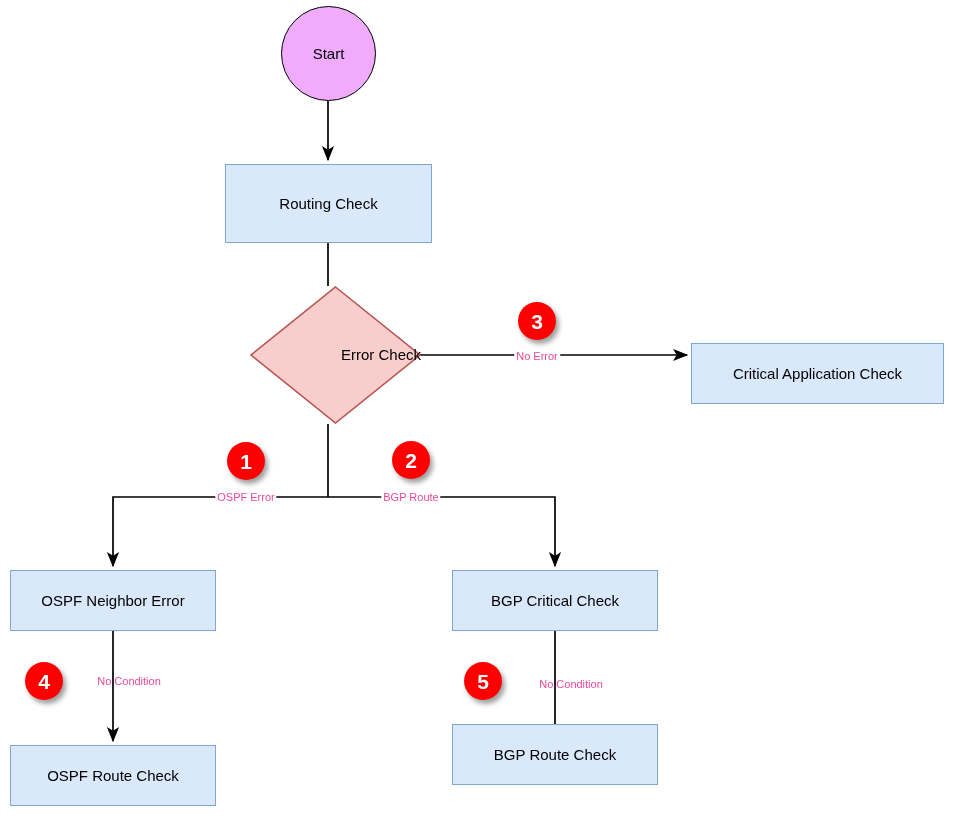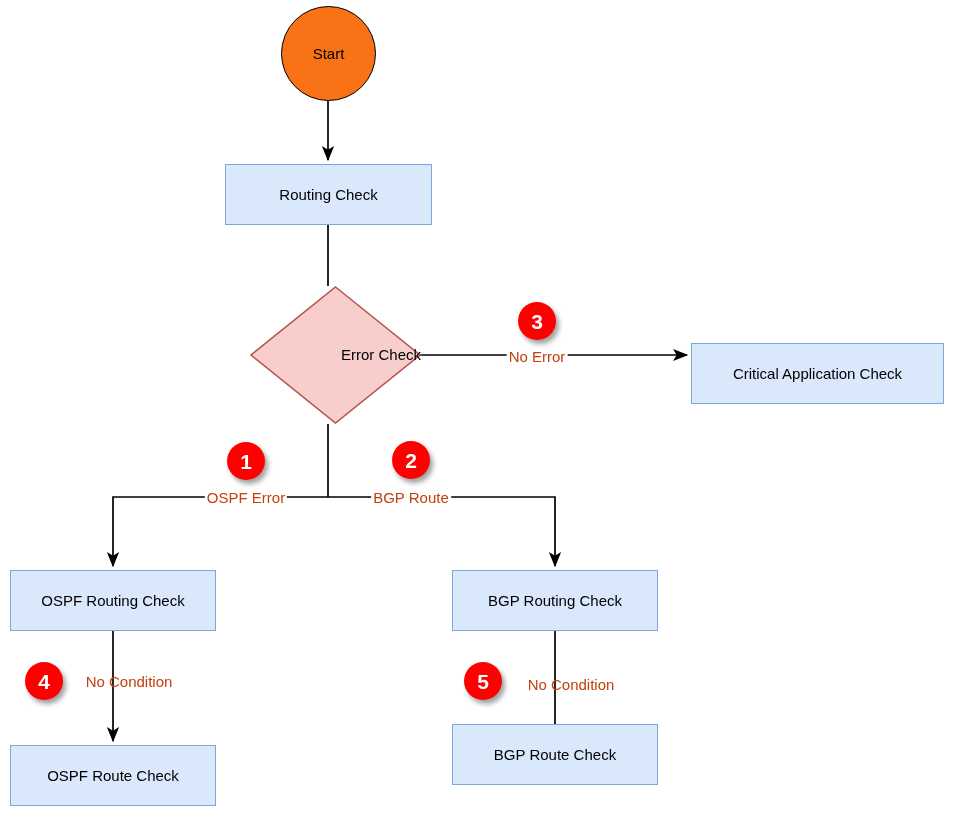--- a/index.html
+++ b/index.html
@@ -38,21 +38,21 @@
     color: #000000;
     font-size: 15px;
     line-height: 1.15;
     z-index: 3;
   }
   .node.process {
     background: #dae8fc;
     border: 1.4px solid #7ea6d9;
   }
   .node.terminator {
-    background: #f97316;
+    background: #f0abfc;
     border: 1.6px solid #000000;
     border-radius: 50%;
   }
   .node.decision {
     background: transparent;
     border: none;
   }
   .decision .diamond-shape {
     position: absolute;
     left: 0;
@@ -61,22 +61,22 @@
     height: 100%;
   }
   .decision .diamond-label {
     position: relative;
     z-index: 2;
   }
 
   
   .edge-label {
     position: absolute;
-    font-size: 15px;
-    color: #c2410c;
+    font-size: 11px;
+    color: #ec4899;
     background: #ffffff;
     padding: 0 2px;
     white-space: nowrap;
     transform: translate(-50%, -50%);
     z-index: 4;
   }
   .edge-label.no-bg {
     background: transparent;
     margin-left: 15px;
   }
@@ -142,41 +142,41 @@
 
     <g>
       <path d="M555,631 L555,741" stroke="#000000" stroke-width="1.7" fill="none" marker-end="url(#arrow)"></path>
     </g>
   </svg>
 
   <div class="node terminator" style="left:281px; top:6px; width:95px; height:95px;">
     <span>Start</span>
   </div>
 
-  <div class="node process" style="left:225px; top:164px; width:207px; height:61px;">
+  <div class="node process" style="left:225px; top:164px; width:207px; height:79px;">
     <span>Routing Check</span>
   </div>
 
   <div class="node decision" style="left:250px; top:286px; width:171px; height:138px;justify-content:flex-end;">
     <svg class="diamond-shape" viewBox="0 0 171 138" preserveAspectRatio="none" xmlns="http://www.w3.org/2000/svg">
       <polygon points="85.5,1 170,69 85.5,137 1,69" fill="#f8cecc" stroke="#b85450" stroke-width="1.6"></polygon>
     </svg>
     <span class="diamond-label">Error Check</span>
   </div>
 
   <div class="node process" style="left:691px; top:325px; width:253px; height:61px;margin-top:18px;">
     <span>Critical Application Check</span>
   </div>
 
   <div class="node process" style="left:10px; top:570px; width:206px; height:61px;">
-    <span>OSPF Routing Check</span>
+    <span>OSPF Neighbor Error</span>
   </div>
 
   <div class="node process" style="left:452px; top:570px; width:206px; height:61px;">
-    <span>BGP Routing Check</span>
+    <span>BGP Critical Check</span>
   </div>
 
   <div class="node process" style="left:10px; top:745px; width:206px; height:61px;justify-content:center;">
     <span>OSPF Route Check</span>
   </div>
 
   <div class="node process" style="left:452px; top:724px; width:206px; height:61px;">
     <span>BGP Route Check</span>
   </div>
 

